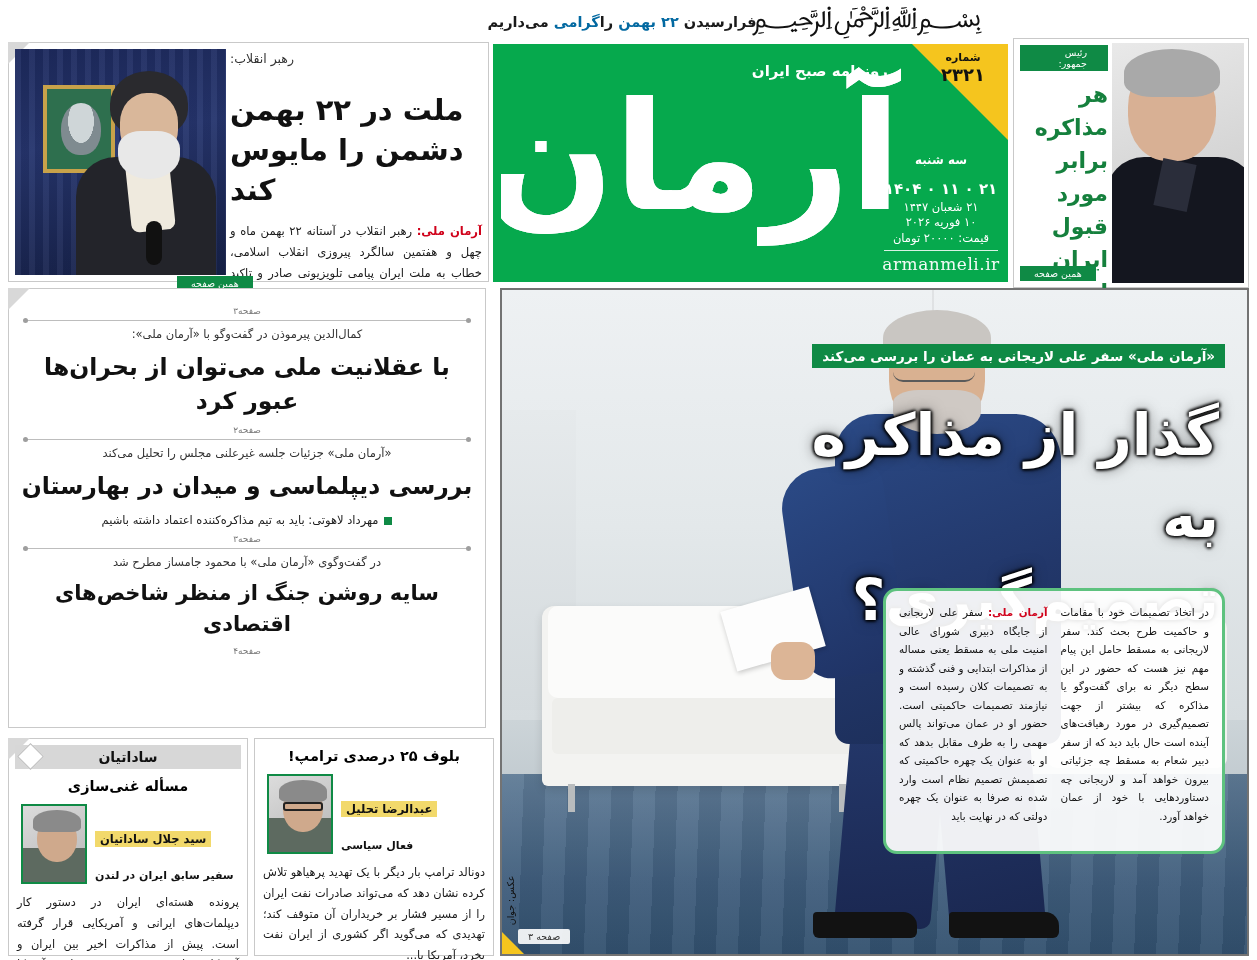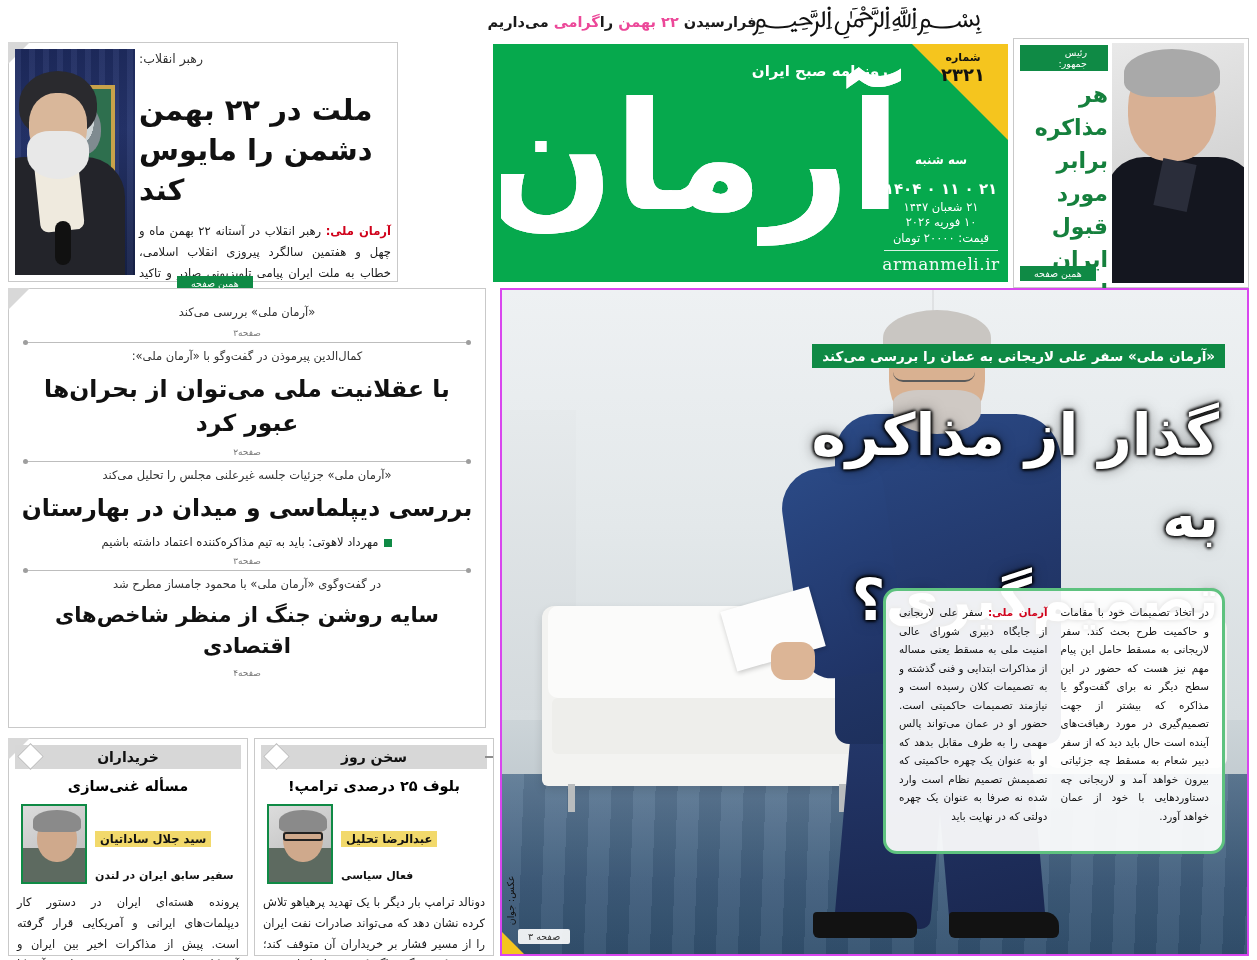--- a/index.html
+++ b/index.html
@@ -20,21 +20,21 @@
   .topbanner {
     position: absolute; right: 400px; top: 14px;
     width: 470px; height: 34px;
     text-align: center;
     direction: rtl;
   }
   .topbanner .bline {
     font-size: 14.5px; font-weight: bold; color: #1a1a1a;
     letter-spacing: -0.2px; white-space: nowrap;
   }
-  .topbanner .hl { color: #ec4899; margin-top: 18px; }
+  .topbanner .hl { color: #0369a1; margin-top: 18px; }
   .bismillah {
     position: absolute; right: 275px; top: 2px;
     font-size: 30px; color: #111; line-height: 1;
     font-family: "DejaVu Sans", sans-serif;
   }
 
   
   .masthead {
     position: absolute; left: 493px; top: 44px;
     width: 515px; height: 238px;
@@ -97,21 +97,21 @@
     background: #fff;
   }
   .corner-tl {
     position: absolute; left: -1px; top: -1px;
     width: 0; height: 0;
     border-top: 22px solid #d8d8d8;
     border-right: 22px solid transparent;
   }
 
   
-  .lead-left { left: 8px; top: 42px; width: 390px; height: 240px; }
+  .lead-left { left: 8px; top: 42px; width: 481px; height: 240px; }
   .ll-photo {
     position: absolute; right: 262px; left: 6px; top: 6px; bottom: 6px;
     background: linear-gradient(170deg,#1d2a5e 0%, #26356e 40%, #162148 100%);
     overflow: hidden;
   }
   .ll-photo .curtain {
     position: absolute; inset: 0;
     background: repeating-linear-gradient(90deg,
       rgba(255,255,255,.045) 0 6px, rgba(0,0,0,.07) 6px 14px);
   }
@@ -290,21 +290,21 @@
   }
   .op-body {
     font-size: 11.4px; line-height: 1.82; color: #1a1a1a;
     text-align: justify; margin: 2px 8px 0; direction: rtl;
   }
 
   
   .feature {
     position: absolute; left: 500px; top: 288px;
     width: 749px; height: 668px;
-    border: 2px solid #d946ef;
+    border: 2px solid #737373;
     background: #dfe3e6; overflow: hidden;
   }
   .f-photo { position: absolute; inset: 0; overflow: hidden; }
   .f-wall {
     position: absolute; left: 0; right: 0; top: 0; height: 430px;
     background: linear-gradient(180deg,#eef1f3 0%, #e3e8ea 55%, #d6dcdf 100%);
   }
   .f-wall2 {
     position: absolute; left: 0; right: 0; top: 430px; height: 120px;
     background: linear-gradient(180deg,#ccd4d8 0%, #b9c3c9 100%);
@@ -515,21 +515,20 @@
       <div class="lr-kicker">رئیس جمهور:</div>
       <div class="lr-h">هر مذاکره برابر مورد قبول ایران است</div>
     </div>
     <div class="tag-green" style="left:6px; bottom:6px;">همین صفحه</div>
   </div>
 
   <div class="boxframe hstack">
     <div class="corner-tl"></div>
 
     <div class="hs-item">
-      <div class="hs-kick">«آرمان ملی» بررسی می‌کند</div>
       <div class="hs-page">صفحه۳</div>
     </div>
     <div class="hs-rule"></div>
 
     <div class="hs-item">
       <div class="hs-kick">کمال‌الدین پیرموذن در گفت‌وگو با «آرمان ملی»:</div>
       <div class="hs-head">با عقلانیت ملی می‌توان از بحران‌ها عبور کرد</div>
       <div class="hs-page">صفحه۲</div>
     </div>
     <div class="hs-rule"></div>
@@ -546,44 +545,39 @@
       <div class="hs-kick">در گفت‌وگوی «آرمان ملی» با محمود جامساز مطرح شد</div>
       <div class="hs-head sm">سایه روشن جنگ از منظر شاخص‌های اقتصادی</div>
       <div class="hs-page">صفحه۴</div>
     </div>
   </div>
 
   <div class="boxframe opbox one">
     <div class="corner-tl"></div>
     <div class="op-head">
       <div class="dia"></div>
-      <div class="t">خریداران</div>
+      <div class="t">ساداتیان</div>
     </div>
     <div class="op-title">مسأله غنی‌سازی</div>
     <div class="op-mid">
       <div class="op-photo">
         <div class="b"></div>
         <div class="h"></div>
         <div class="hr"></div>
       </div>
       <div class="op-byline">
         <span class="op-name">سید جلال ساداتیان</span>
         <div class="op-role">سفیر سابق ایران در لندن</div>
       </div>
     </div>
     <div class="op-body">پرونده هسته‌ای ایران در دستور کار دیپلمات‌های ایرانی و آمریکایی قرار گرفته است. پیش از مذاکرات اخیر بین ایران و آمریکا، ترامپ رئیس‌جمهور سابق آمریکا خواستار غنی‌سازی صفر از سوی ایران بود که ...</div>
 
   </div>
 
   <div class="boxframe opbox two">
-    <div class="op-head">
-      <div class="rdash"></div>
-      <div class="dia"></div>
-      <div class="t">سخن روز</div>
-    </div>
     <div class="op-title">بلوف ۲۵ درصدی ترامپ!</div>
     <div class="op-mid">
       <div class="op-photo glasses">
         <div class="b"></div>
         <div class="h"></div>
         <div class="hr"></div>
         <div class="g"></div>
       </div>
       <div class="op-byline">
         <span class="op-name">عبدالرضا تحلیل</span>

